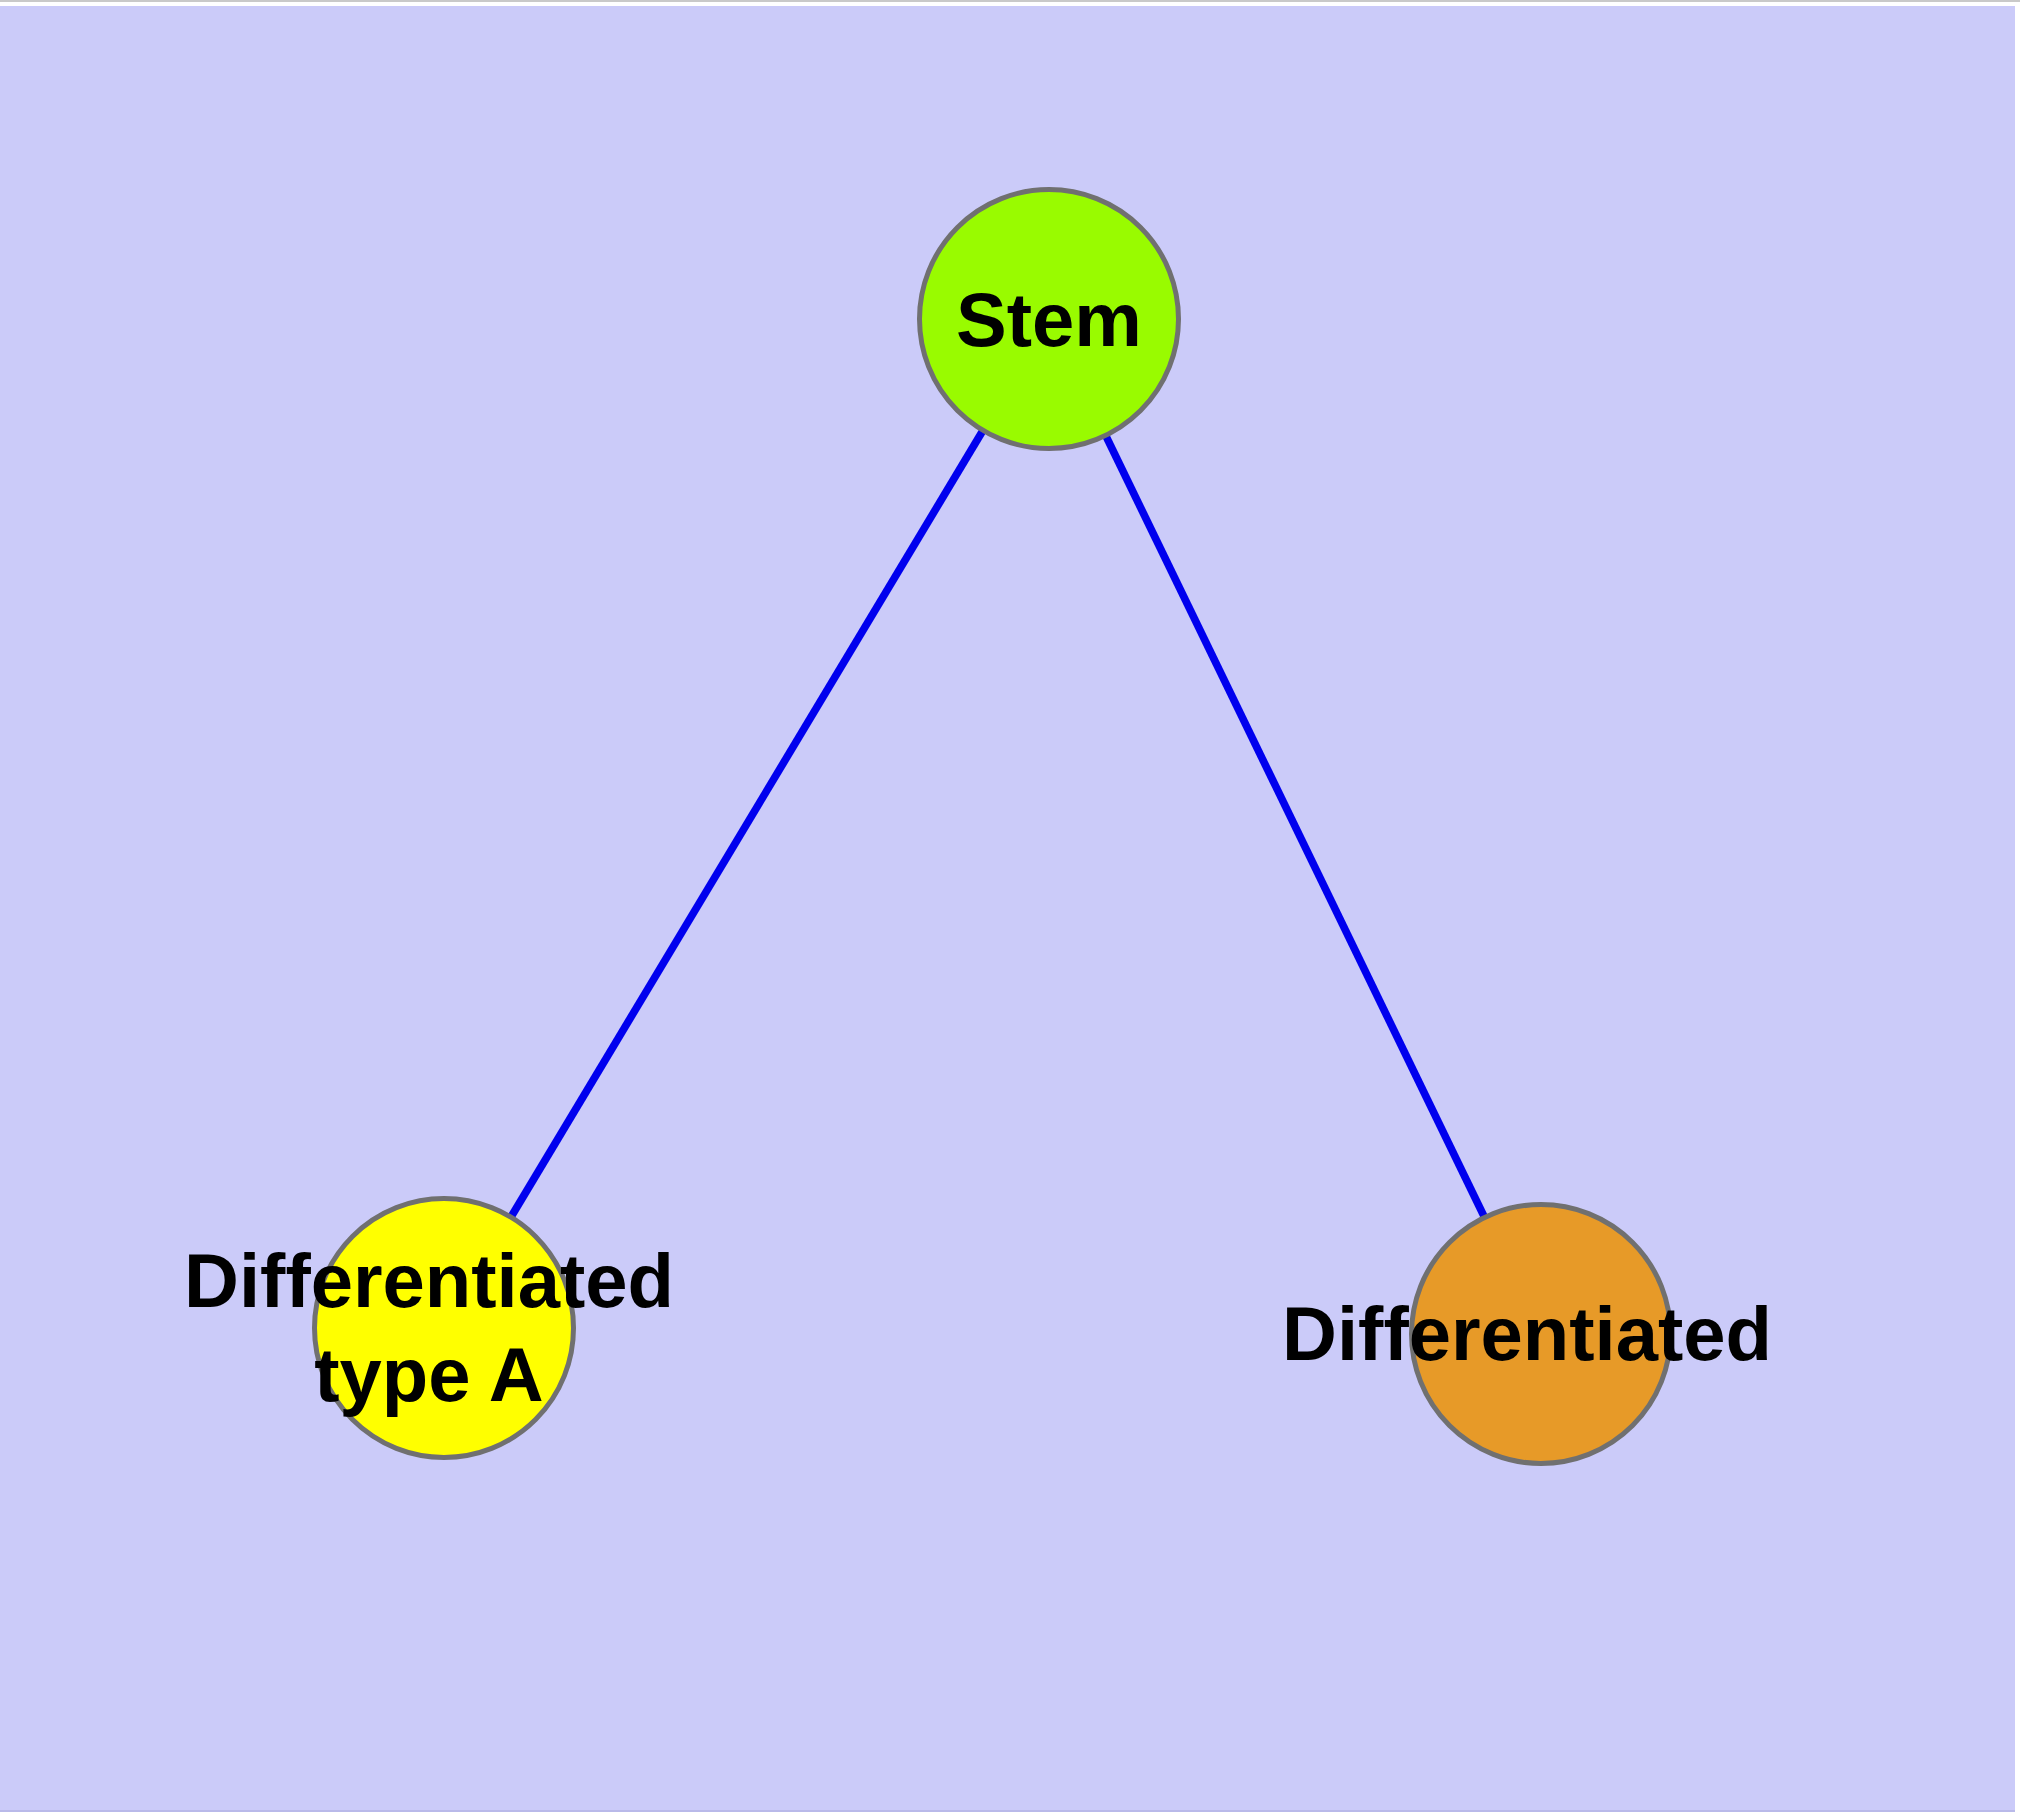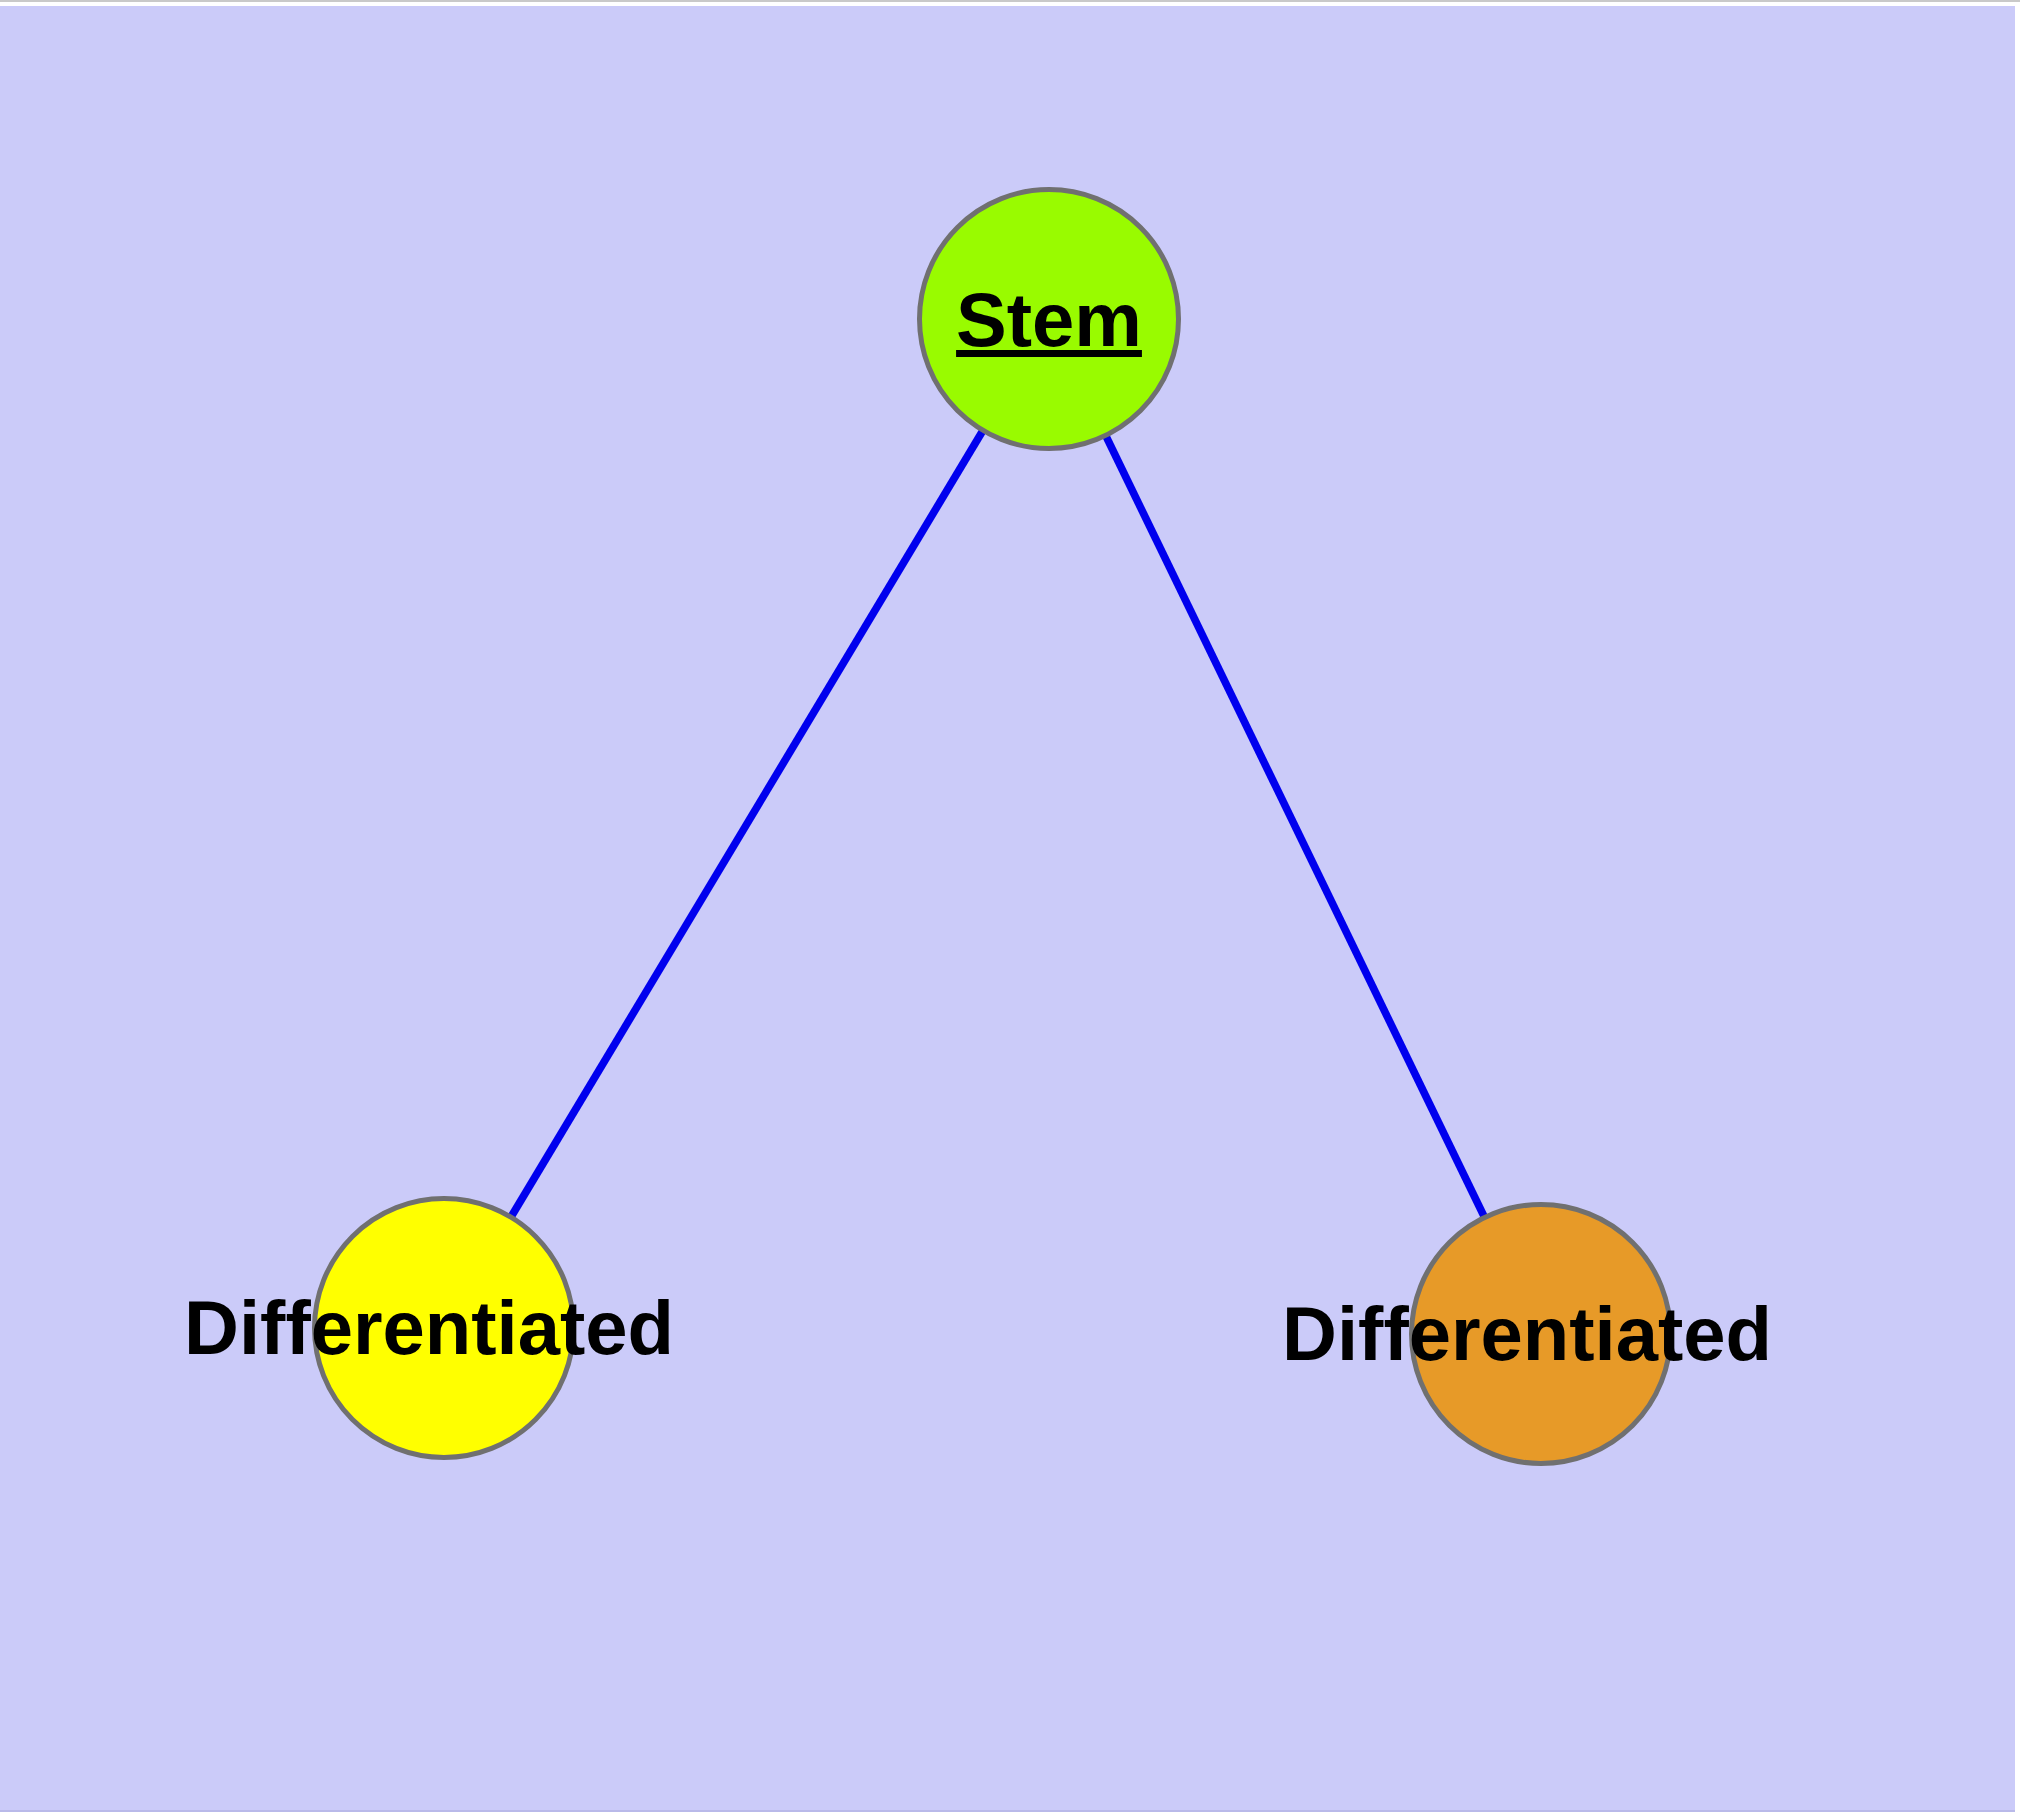--- a/index.html
+++ b/index.html
@@ -78,26 +78,27 @@
     <line class="edge" x1="1238" y1="377" x2="524" y2="1567" style="stroke: rgb(0, 0, 238);"></line>
     <line class="edge" x1="1238" y1="377" x2="1818" y2="1574" style="stroke: rgb(0, 0, 238);"></line>
   </svg>
 
   <div class="node node-stem" style="background-color: rgb(153, 251, 0); border-color: rgb(112, 112, 112);"></div>
 
   <div class="node node-type-a" style="background-color: rgb(255, 255, 0); border-color: rgb(112, 112, 112);"></div>
 
   <div class="node node-type-b" style="background-color: rgb(231, 154, 40); border-color: rgb(112, 112, 112);"></div>
 
-  <div class="label label-stem" style="color: rgb(0, 0, 0); text-decoration: underline;">
+  <div class="label label-stem" style="color: rgb(0, 0, 0);">
     <div>Stem</div>
   </div>
 
   <div class="label label-type-a" style="color: rgb(0, 0, 0);">
     <div>Differentiated</div>
+    <div>type A</div>
   </div>
 
   <div class="label label-type-b" style="color: rgb(0, 0, 0);">
     <div>Differentiated</div>
   </div>
 
 </div>
 
 
 </body></html>

